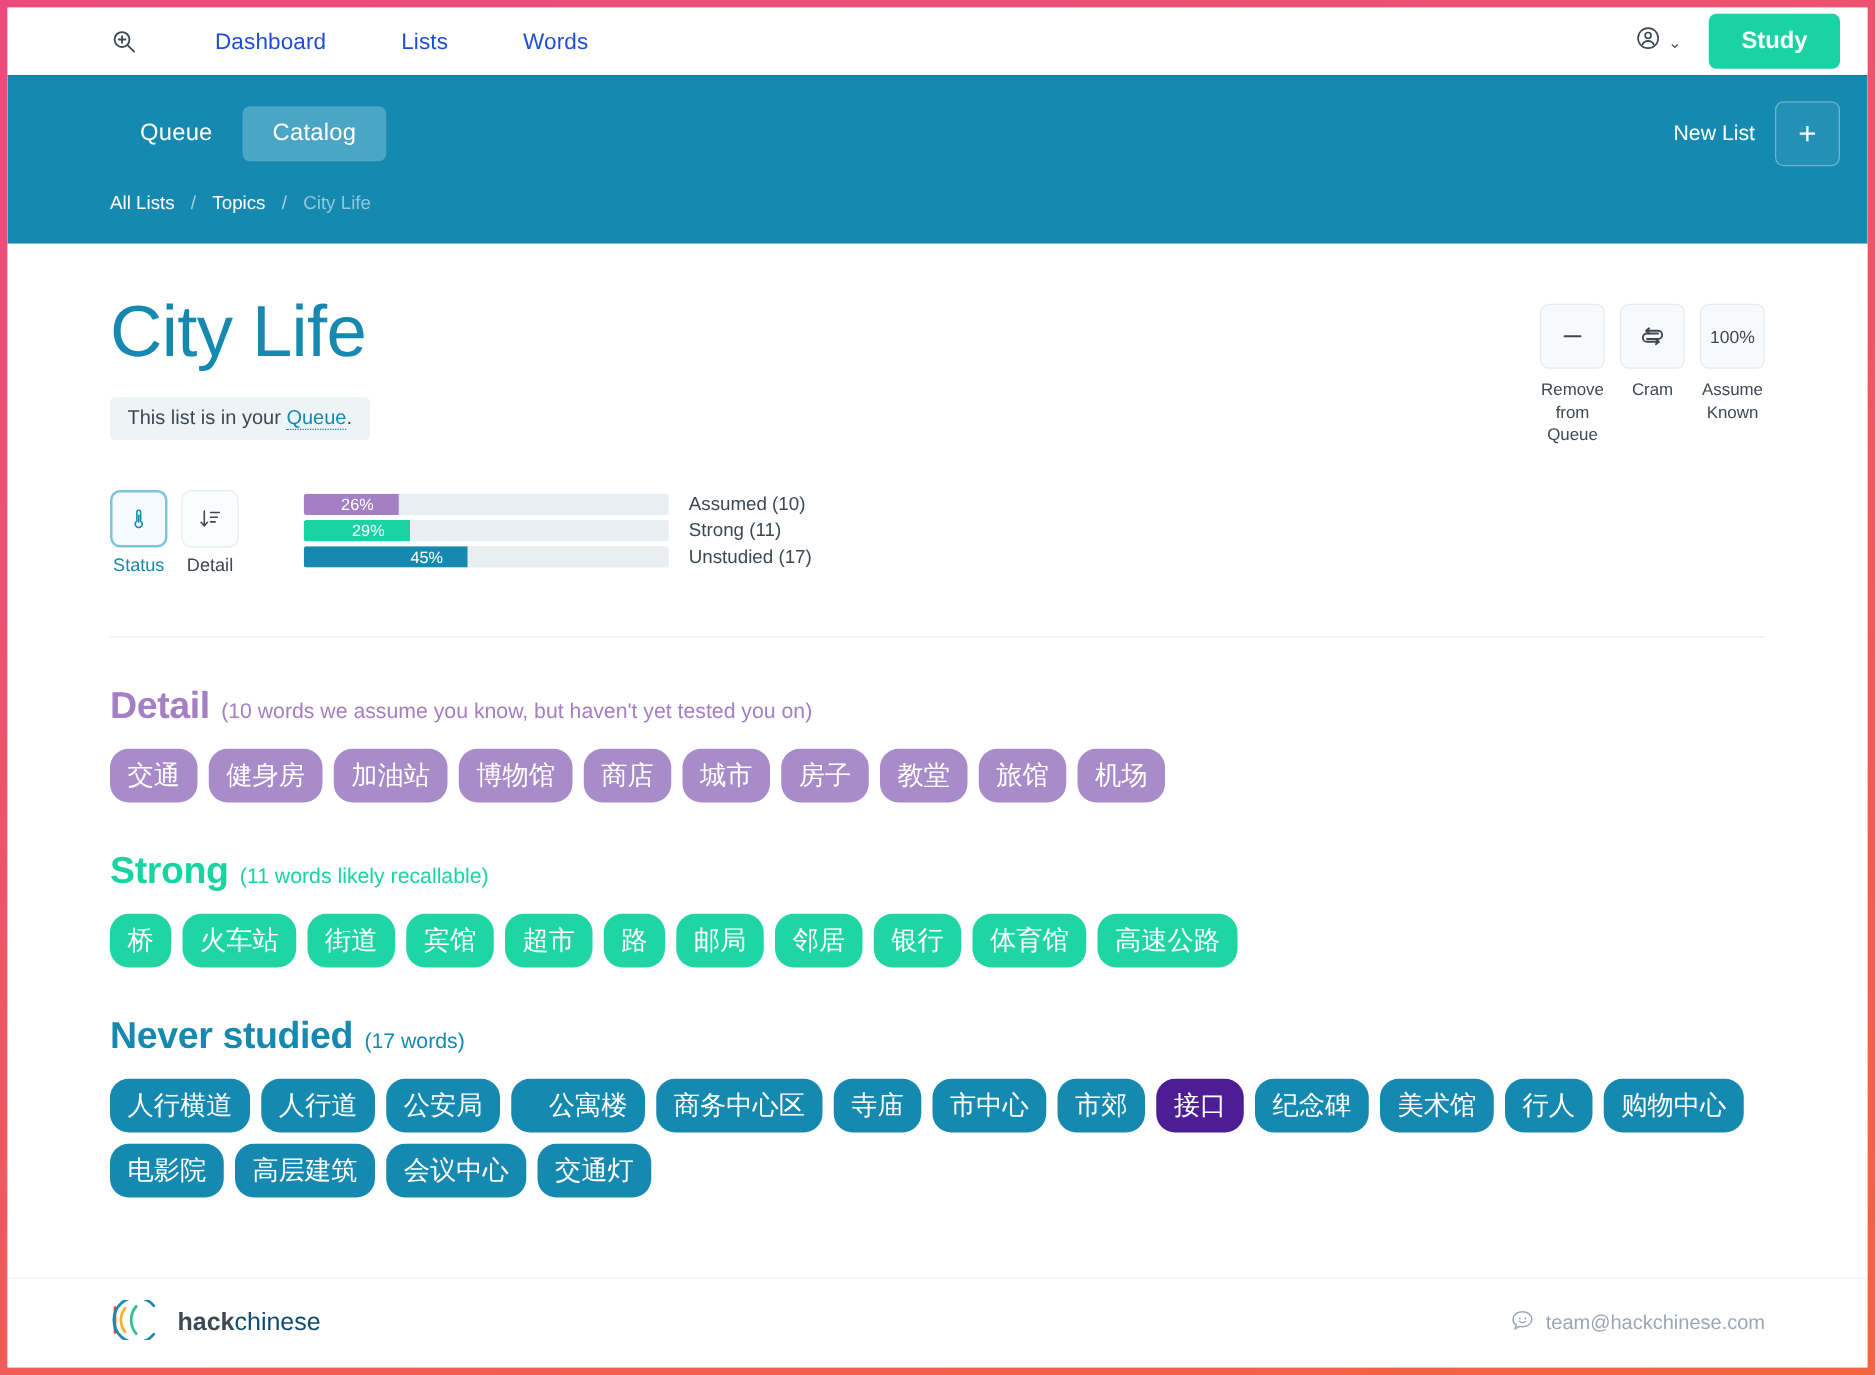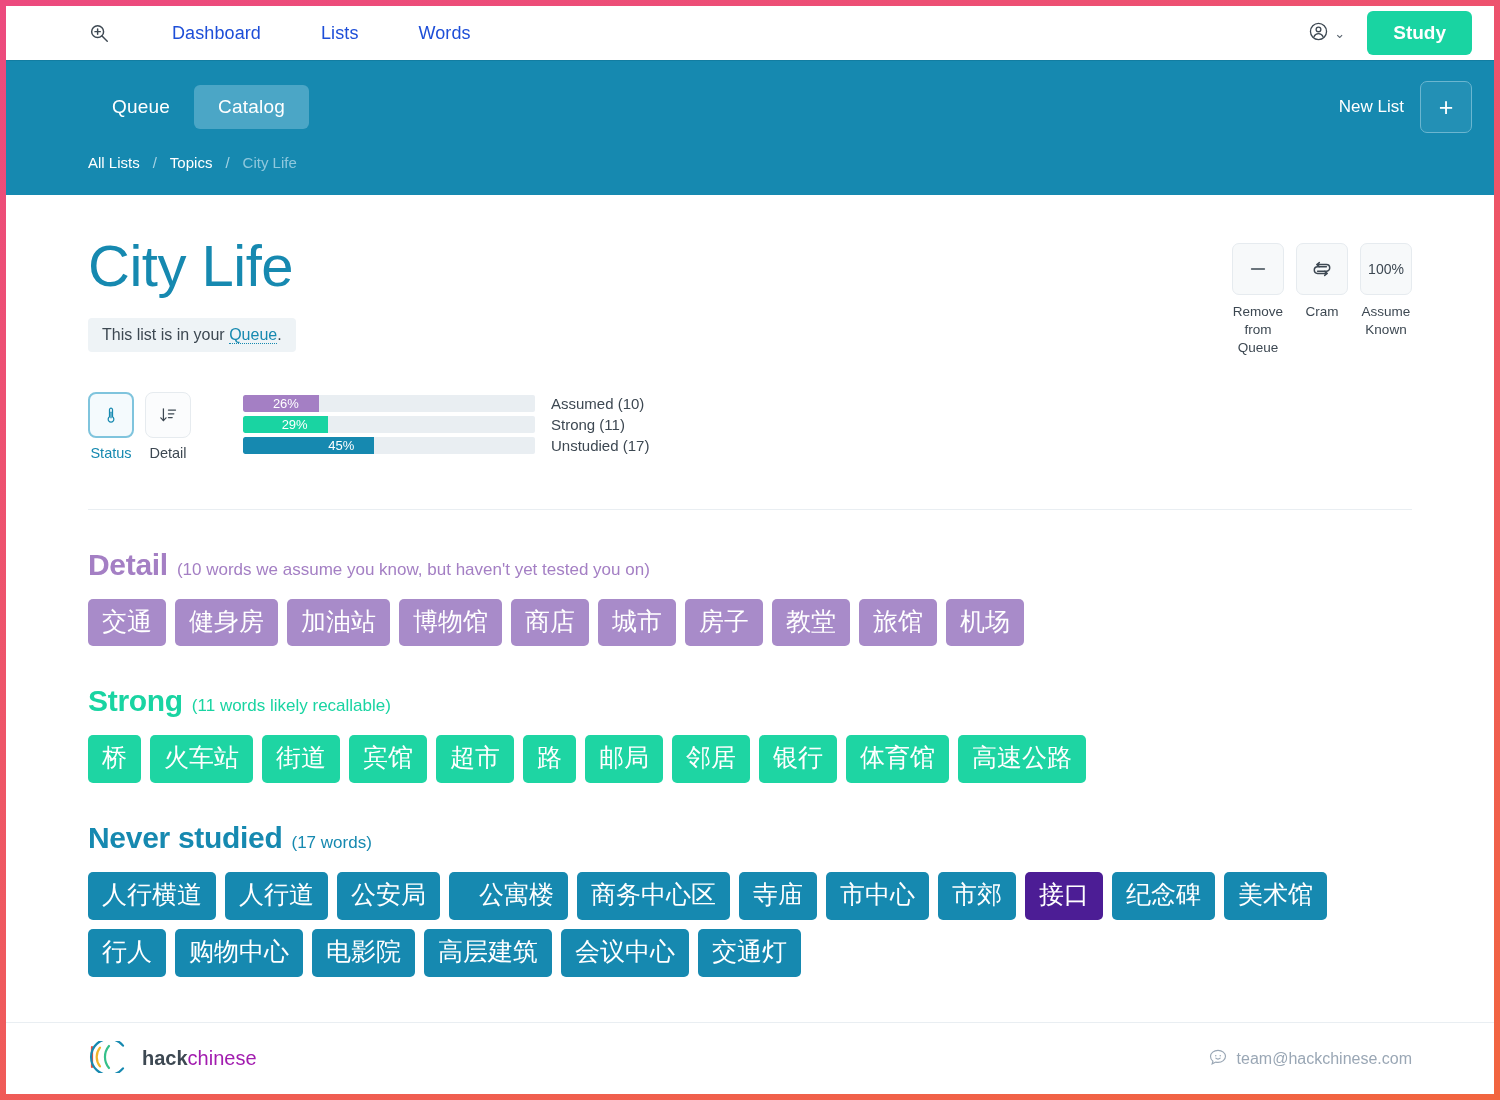--- a/index.html
+++ b/index.html
@@ -204,40 +204,40 @@
   }
 
   
   .section { margin-top: 38px; }
   .sec-head { display: flex; align-items: baseline; gap: 9px; }
   .sec-title { font-size: 30px; font-weight: bold; letter-spacing: -.3px; }
   .sec-sub { font-size: 17px; }
   .chips { display: flex; flex-wrap: wrap; gap: 9px; margin-top: 17px; }
   .chip {
     color: #ffffff;
-    font-size: 25px;
-    border-radius: 5px;
+    font-size: 21px;
+    border-radius: 15px;
     padding: 9px 14px 10px 14px;
     cursor: pointer;
     line-height: 1.15;
     font-family: Liberation Serif, serif;
   }
 
   
   .footer {
     flex: 0 0 72px;
     border-top: 1px solid #e9eef2;
     display: flex; align-items: center;
     padding: 0 82px;
     background: #fff;
   }
   .logo-wrap { display: flex; align-items: center; gap: 10px; }
   .logo-txt { font-size: 20px; color: #3d4852; }
   .logo-txt b { font-weight: bold; }
-  .logo-txt span { color: #a21caf; text-align: right; }
+  .logo-txt span { color: #0c4a6e; text-align: right; }
   .foot-spacer { flex: 1; }
   .foot-mail {
     display: flex; align-items: center; gap: 9px;
     color: #9aa7b5; font-size: 16px; cursor: pointer;
   }
 </style>
 </head>
 <body>
 
 <div id="frame">

